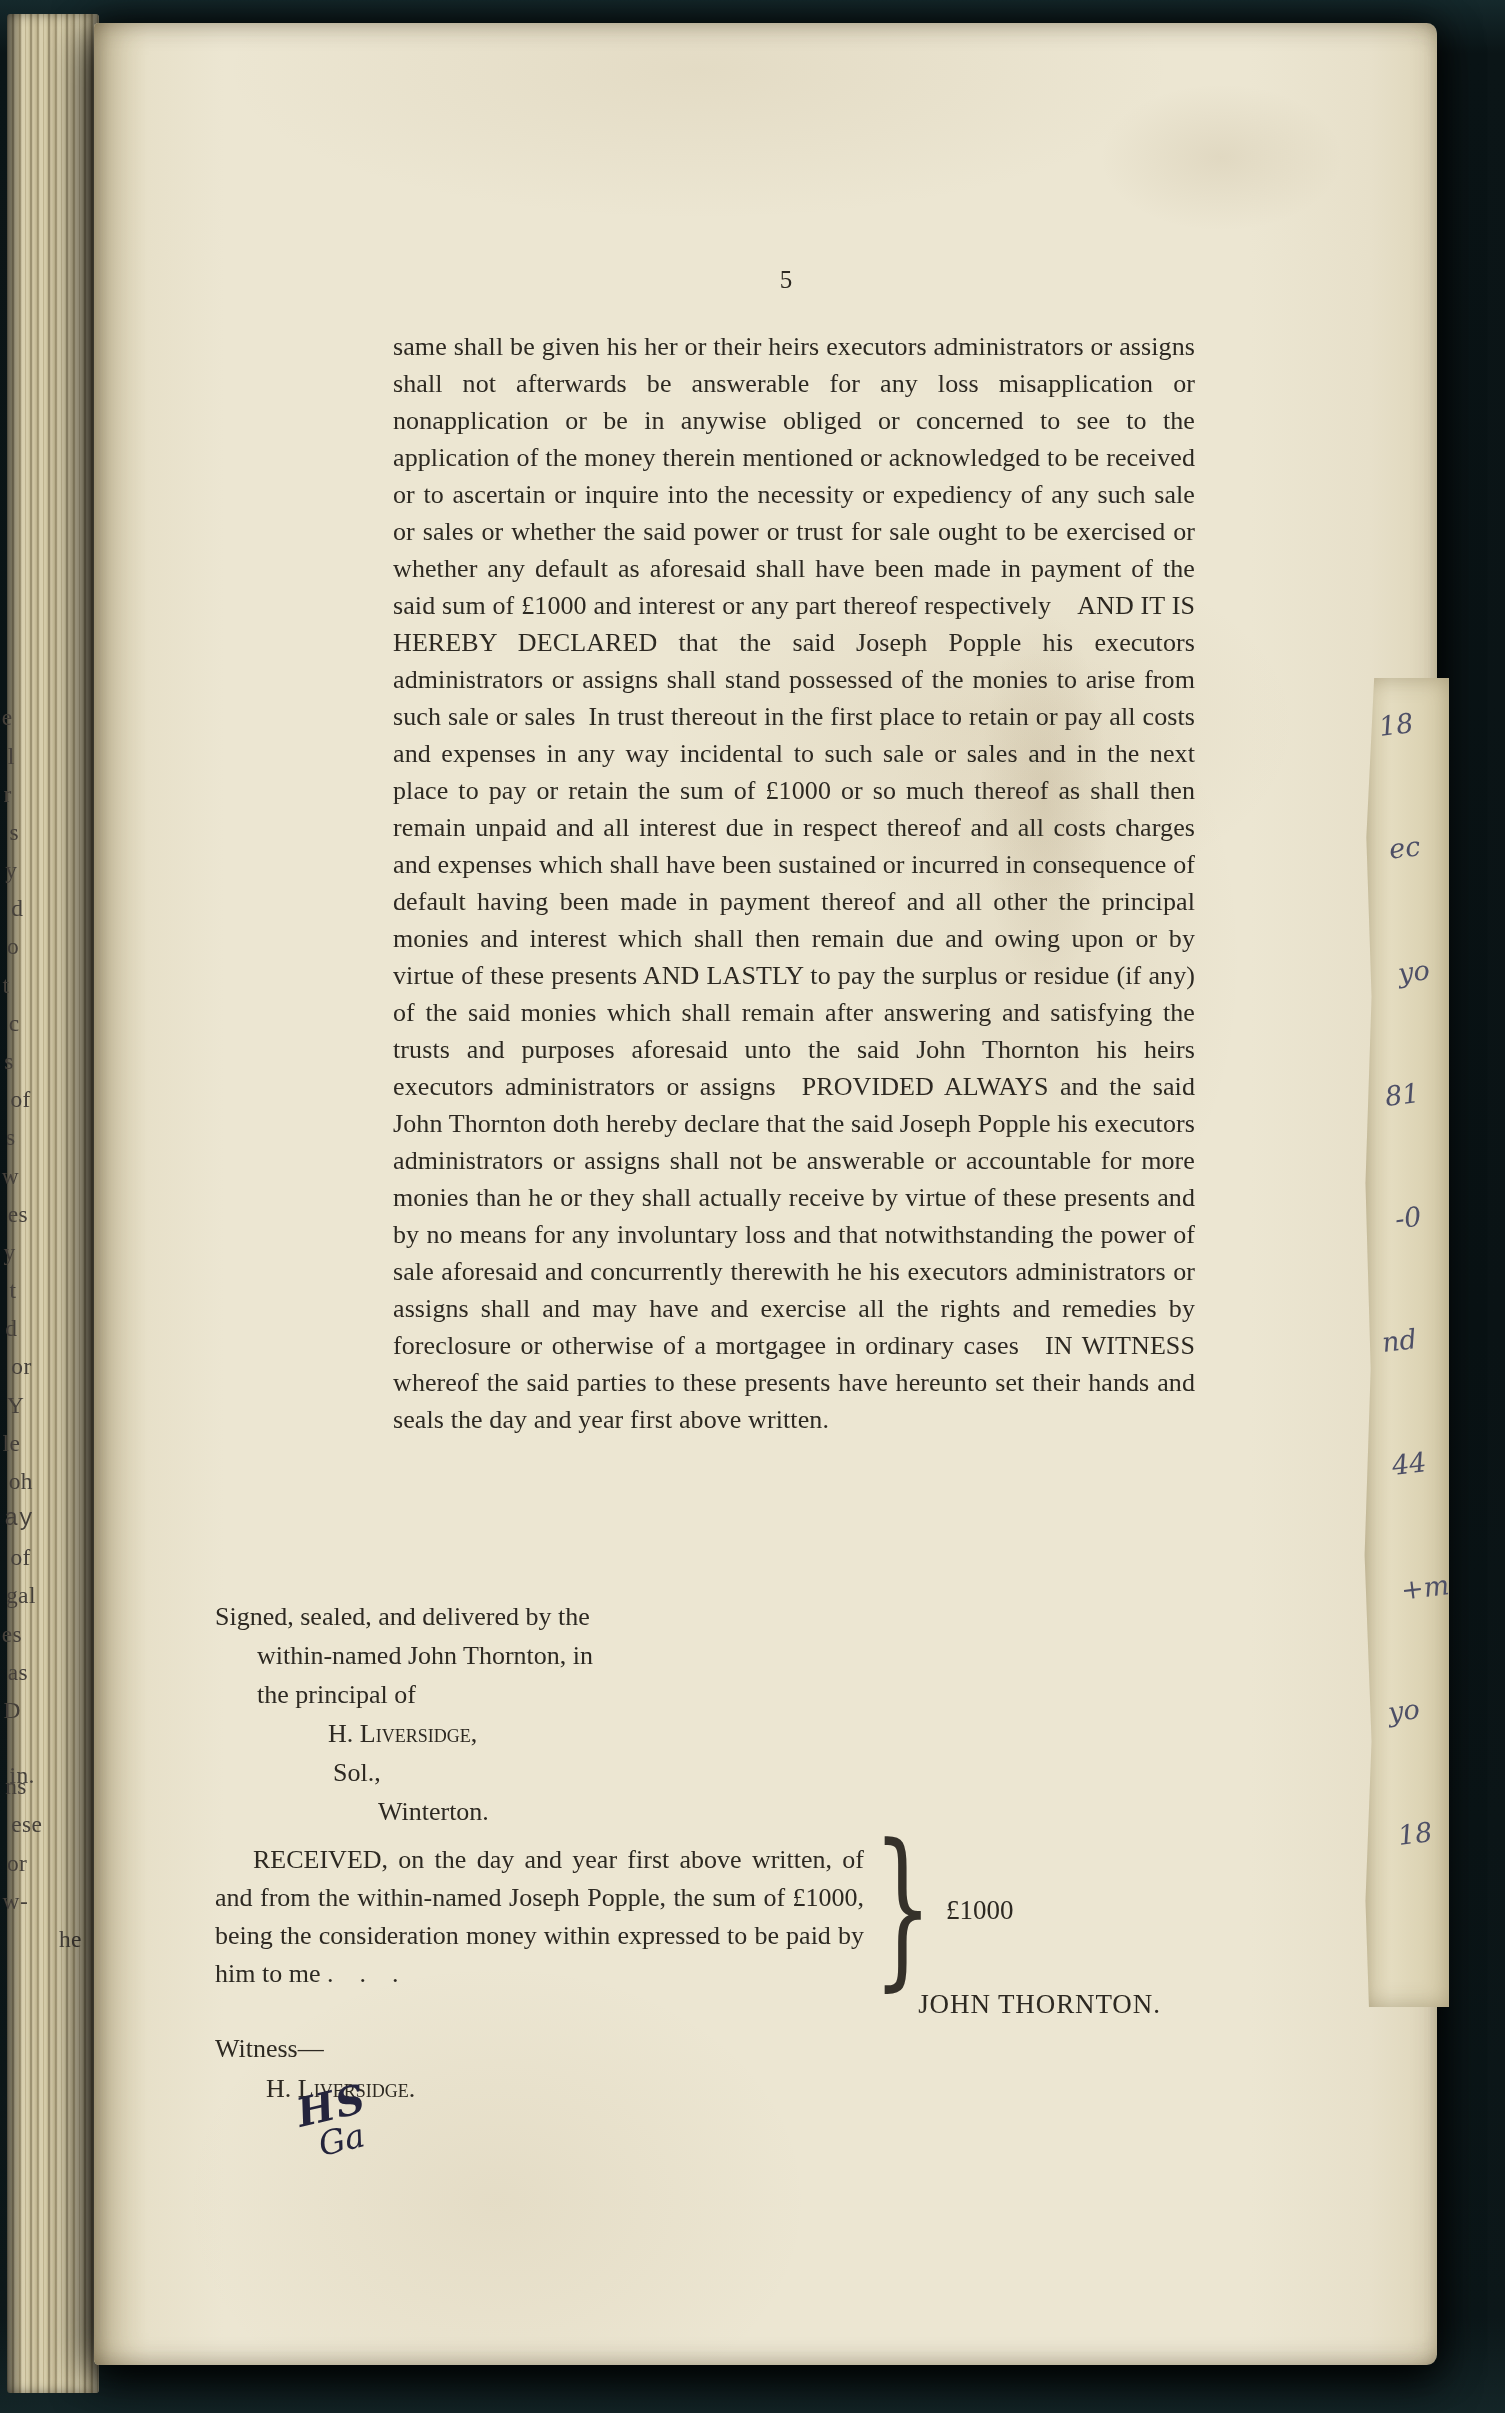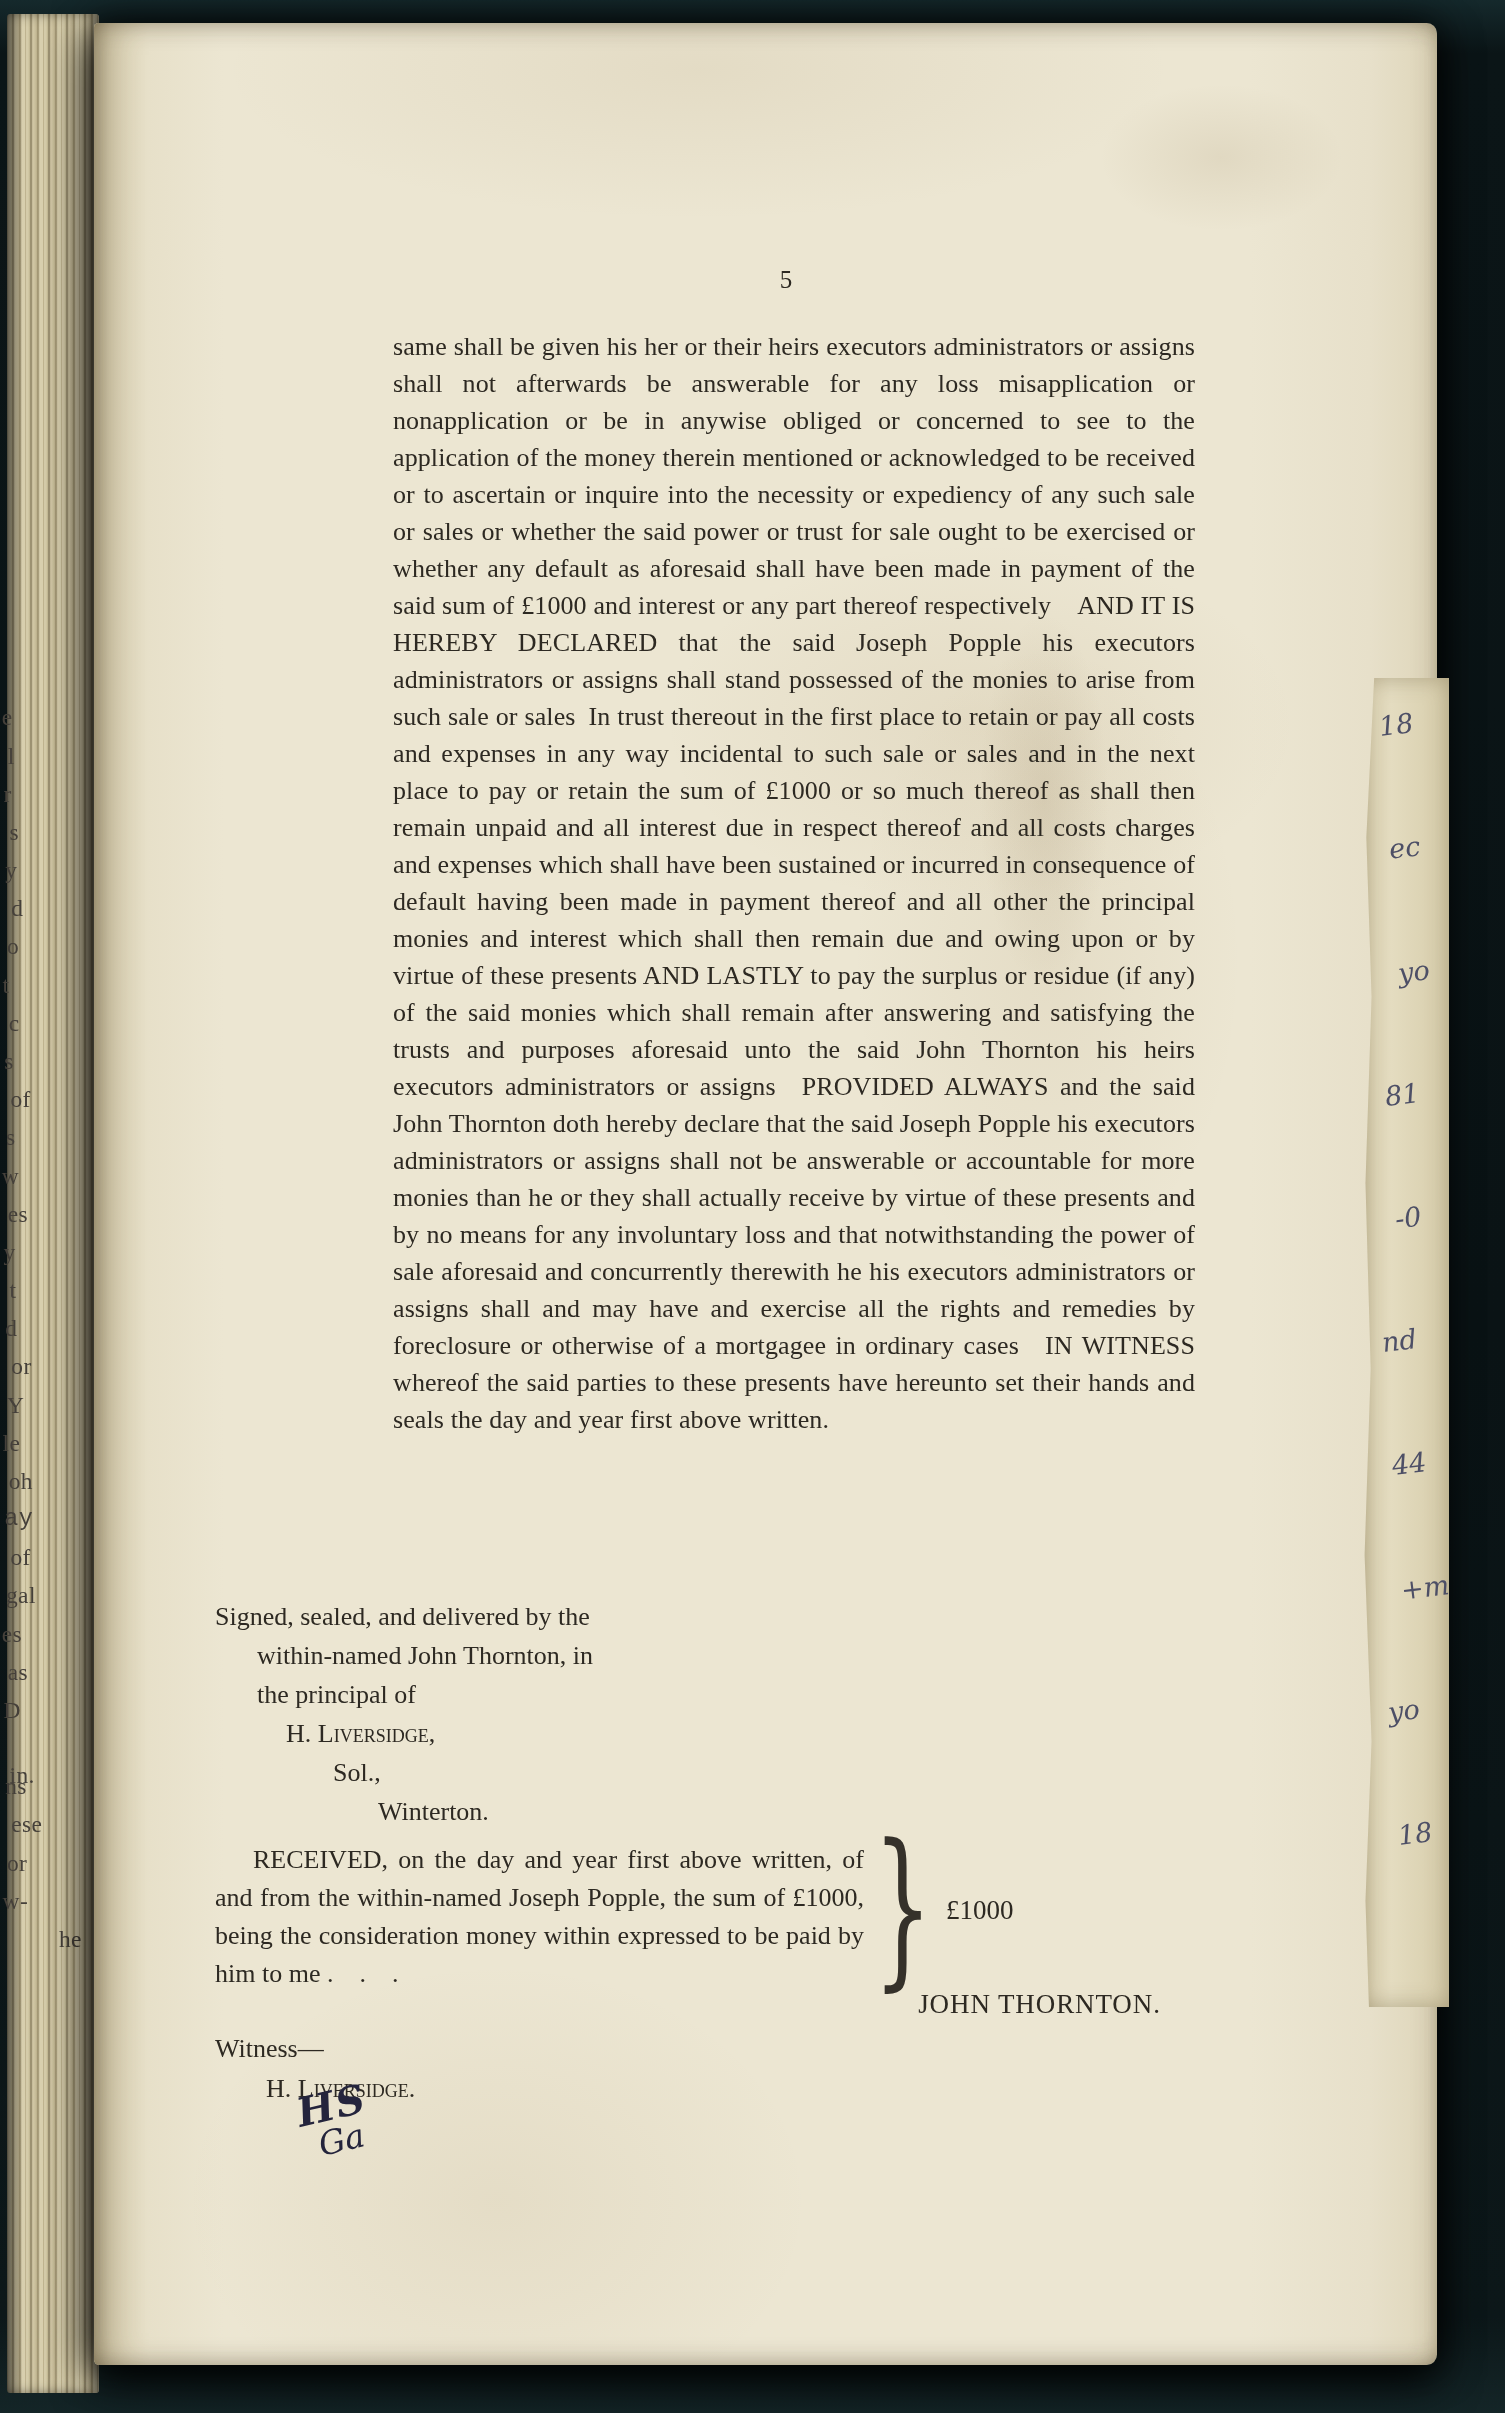--- a/index.html
+++ b/index.html
@@ -68,21 +68,21 @@
   .sc { font-variant: small-caps; }
 
   .sig-attested {
     position: absolute; left: 291px; top: 1534px; width: 802px;
     box-sizing: border-box; padding-right: 19px;
     text-align: right; font-size: 27px; letter-spacing: 0.5px;
   }
 
   .attestation { position: absolute; left: 121px; top: 1574px; font-size: 26px; line-height: 39px; }
   .att-i1 { margin-left: 42px; }
-  .att-i2 { margin-left: 71px; }
+  .att-i2 { margin-left: 113px; }
   .att-i3 { margin-left: 118px; font-family: Liberation Serif, serif; }
   .att-i4 { margin-left: 163px; }
 
   .receipt-text {
     position: absolute; left: 121px; top: 1818px; width: 649px; margin: 0;
     font-size: 26px; line-height: 38px; text-align: justify; text-indent: 38px;
   }
   .brace {
     position: absolute; left: 779px; top: 1803px;
     font-family: "DejaVu Serif", serif; font-size: 170px; line-height: 163px;

